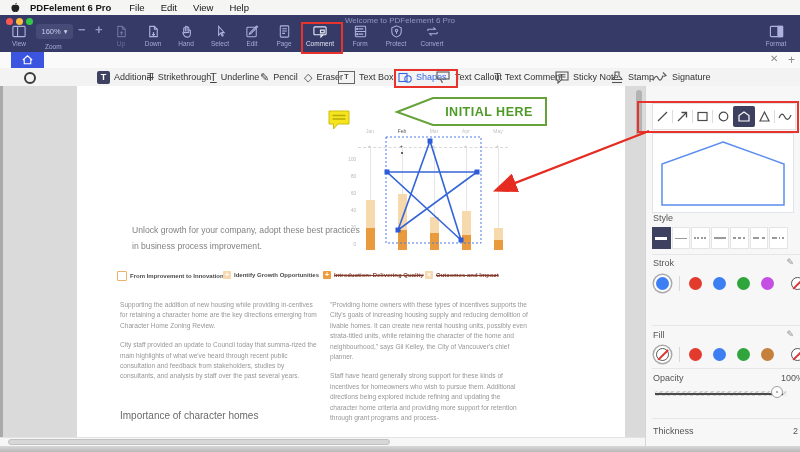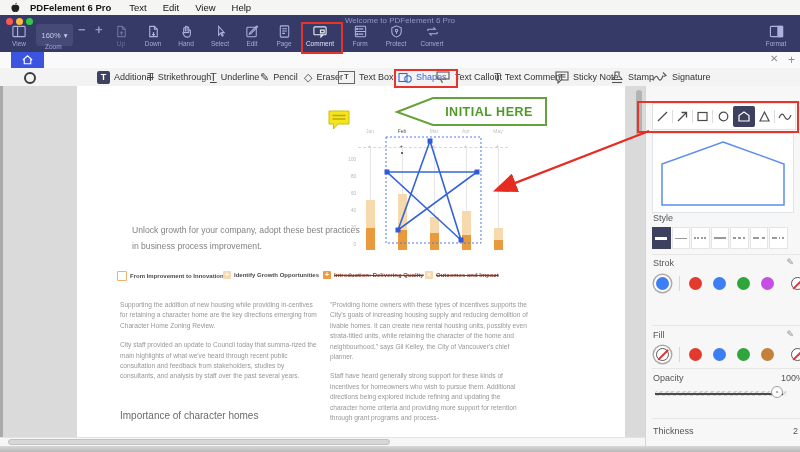--- a/index.html
+++ b/index.html
@@ -18,21 +18,21 @@
   
   #navy{position:absolute;left:0;top:15px;width:800px;height:37px;background:#363a66}
   .tl{position:absolute;top:3px;width:7px;height:7px;border-radius:50%}
   #navy .wintitle{position:absolute;left:0;right:0;top:1px;text-align:center;
                   font-size:8px;color:#9397c2}
   .ttool{position:absolute;top:9px;width:44px;transform:translateX(-50%);
          display:flex;flex-direction:column;align-items:center;gap:1px}
   .ttool svg{display:block}
   .tlabel{font-size:6.5px;color:#a6aad8;white-space:nowrap}
   .dim{opacity:.45}
-  #zoombox{position:absolute;left:36px;top:9px;width:37px;height:22px;background:#454a77;
+  #zoombox{position:absolute;left:36px;top:9px;width:37px;height:15px;background:#454a77;
            border-radius:3px;color:#c9cbe8;font-size:7.5px;display:flex;align-items:center;
            justify-content:center;gap:3px}
   .zoom-pm{position:absolute;top:7px;color:#9296c6;font-size:13px;font-weight:bold}
   .redbox{position:absolute;border:2px solid #e7332b;pointer-events:none;z-index:40}
 
   
   #tabbar{position:absolute;left:0;top:52px;width:800px;height:16px;background:#fafafa;
           border-bottom:1px solid #e2e2e2}
   #hometab{position:absolute;left:11px;top:0;width:33px;height:16px;background:#3b55e0;
            display:flex;align-items:center;justify-content:center}
@@ -143,21 +143,21 @@
 </head>
 <body>
 
 <div id="menubar">
   <span class="apple">
     <svg width="10" height="12" viewBox="0 0 14 16">
         <path fill="#222" d="M7.2 3.9c.6 0 1.4-.5 2-.5 2.6 0 3.8 2.2 3.8 4.3 0 2.9-2 5.9-3.6 5.9-.7 0-1-.4-1.9-.4-.9 0-1.3.4-2 .4C3.8 13.6 2 10.6 2 7.7c0-2.1 1.2-4.3 3.6-4.3.6 0 1.1.5 1.6.5zM9.4.5c.2 1.3-.9 2.7-2.2 2.7C7 1.9 8.2.6 9.4.5z"></path>
       </svg>
   </span>
   <span class="appname">PDFelement 6 Pro</span>
-  <span class="mitem">Text</span>
+  <span class="mitem">File</span>
   <span class="mitem">Edit</span>
   <span class="mitem">View</span>
   <span class="mitem">Help</span>
 </div>
 
 <div id="navy">
   <span class="tl" style="left:6px;background:#fc5753"></span>
   <span class="tl" style="left:16px;background:#fdbc40"></span>
   <span class="tl" style="left:26px;background:#33c748"></span>
   <div class="wintitle">Welcome to PDFelement 6 Pro</div>

